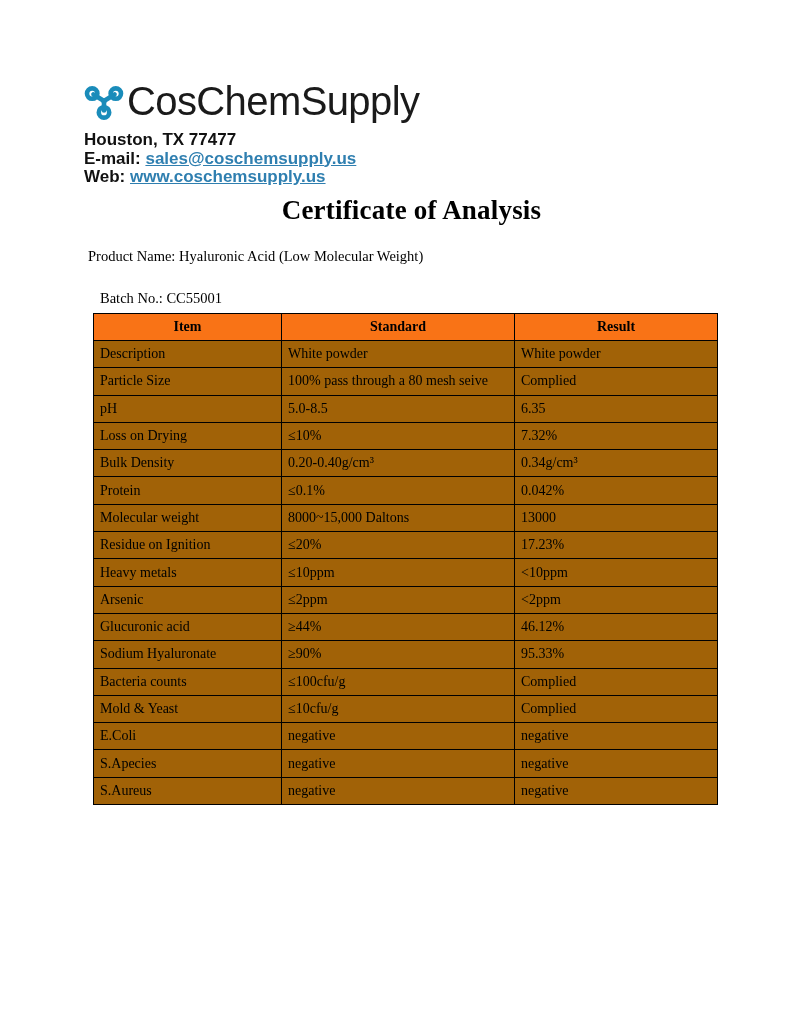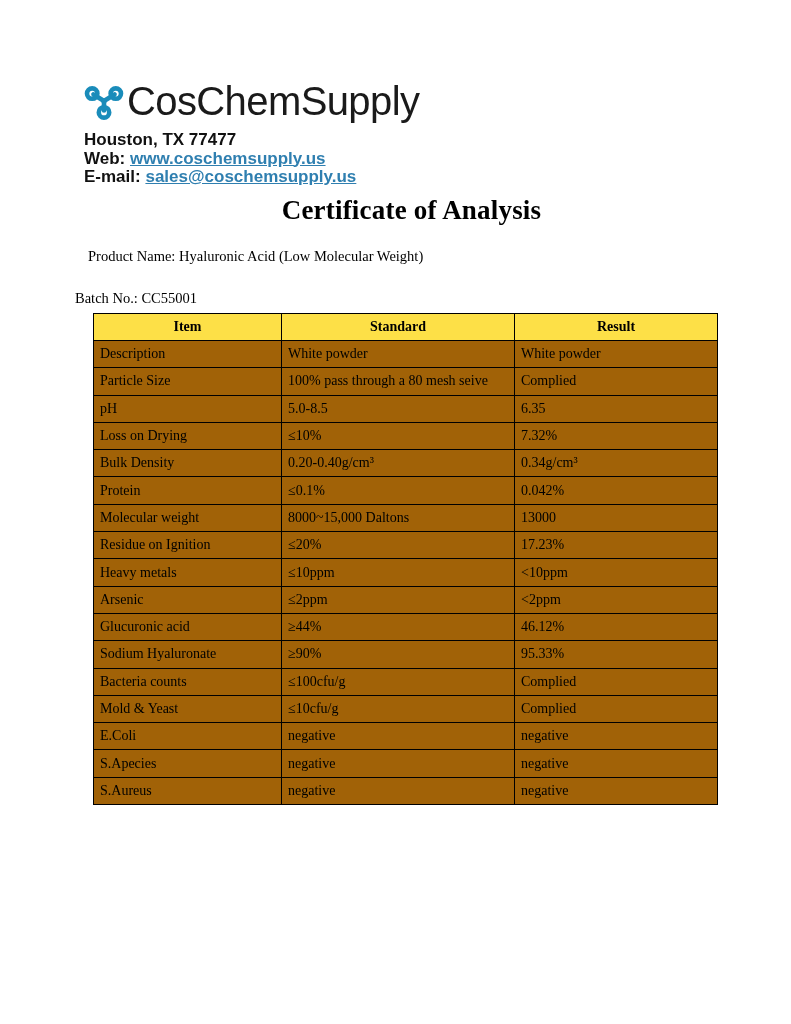--- a/index.html
+++ b/index.html
@@ -91,21 +91,21 @@
   .meta-product {
     position: absolute;
     left: 88px;
     top: 246px;
     font-size: 14.5px;
     line-height: 20px;
     white-space: nowrap;
   }
   .meta-batch {
     position: absolute;
-    left: 75px;
+    left: 100px;
     top: 288px;
     font-size: 14.5px;
     line-height: 20px;
     white-space: nowrap;
   }
 
   
   .coa-table-wrap {
     position: absolute;
     left: 93px;
@@ -123,21 +123,21 @@
   table.coa col.c-res    { width: 203px; }
 
   table.coa th,
   table.coa td {
     border: 1px solid #000000;
     padding: 0 6px;
     vertical-align: middle;
     font-family: "Liberation Serif", "DejaVu Serif", serif;
   }
   table.coa thead th {
-    background: #fde047;
+    background: #f97316;
     text-align: center;
     font-weight: 700;
     font-size: 14px;
     height: 26px;
   }
   table.coa tbody td {
     height: 26.3px;
     text-align: left;
     font-weight: 400;
     font-size: 14px;
@@ -164,26 +164,26 @@
           <circle cx="20" cy="31.4" r="5.2"></circle>
         </g>
         <circle cx="20" cy="20" r="2.6" fill="#1a8cba"></circle>
       </svg>
       <div class="brand-name">CosChemSupply</div>
     </div>
 
     <div class="contact-block">
       <div class="contact-line">Houston, TX 77477</div>
       <div class="contact-line">
+        <span class="contact-label">E-mail:</span>
+        <span class="contact-link">sales@coschemsupply.us</span>
+      </div>
+      <div class="contact-line">
         <span class="contact-label">Web:</span>
         <span class="contact-link">www.coschemsupply.us</span>
-      </div>
-      <div class="contact-line">
-        <span class="contact-label">E-mail:</span>
-        <span class="contact-link">sales@coschemsupply.us</span>
       </div>
     </div>
 
   </div>
 
   <div class="doc-title">Certificate of Analysis</div>
 
   <div class="meta-product">
     <span>Product Name:</span>
     <span>Hyaluronic Acid (Low Molecular Weight)</span>

